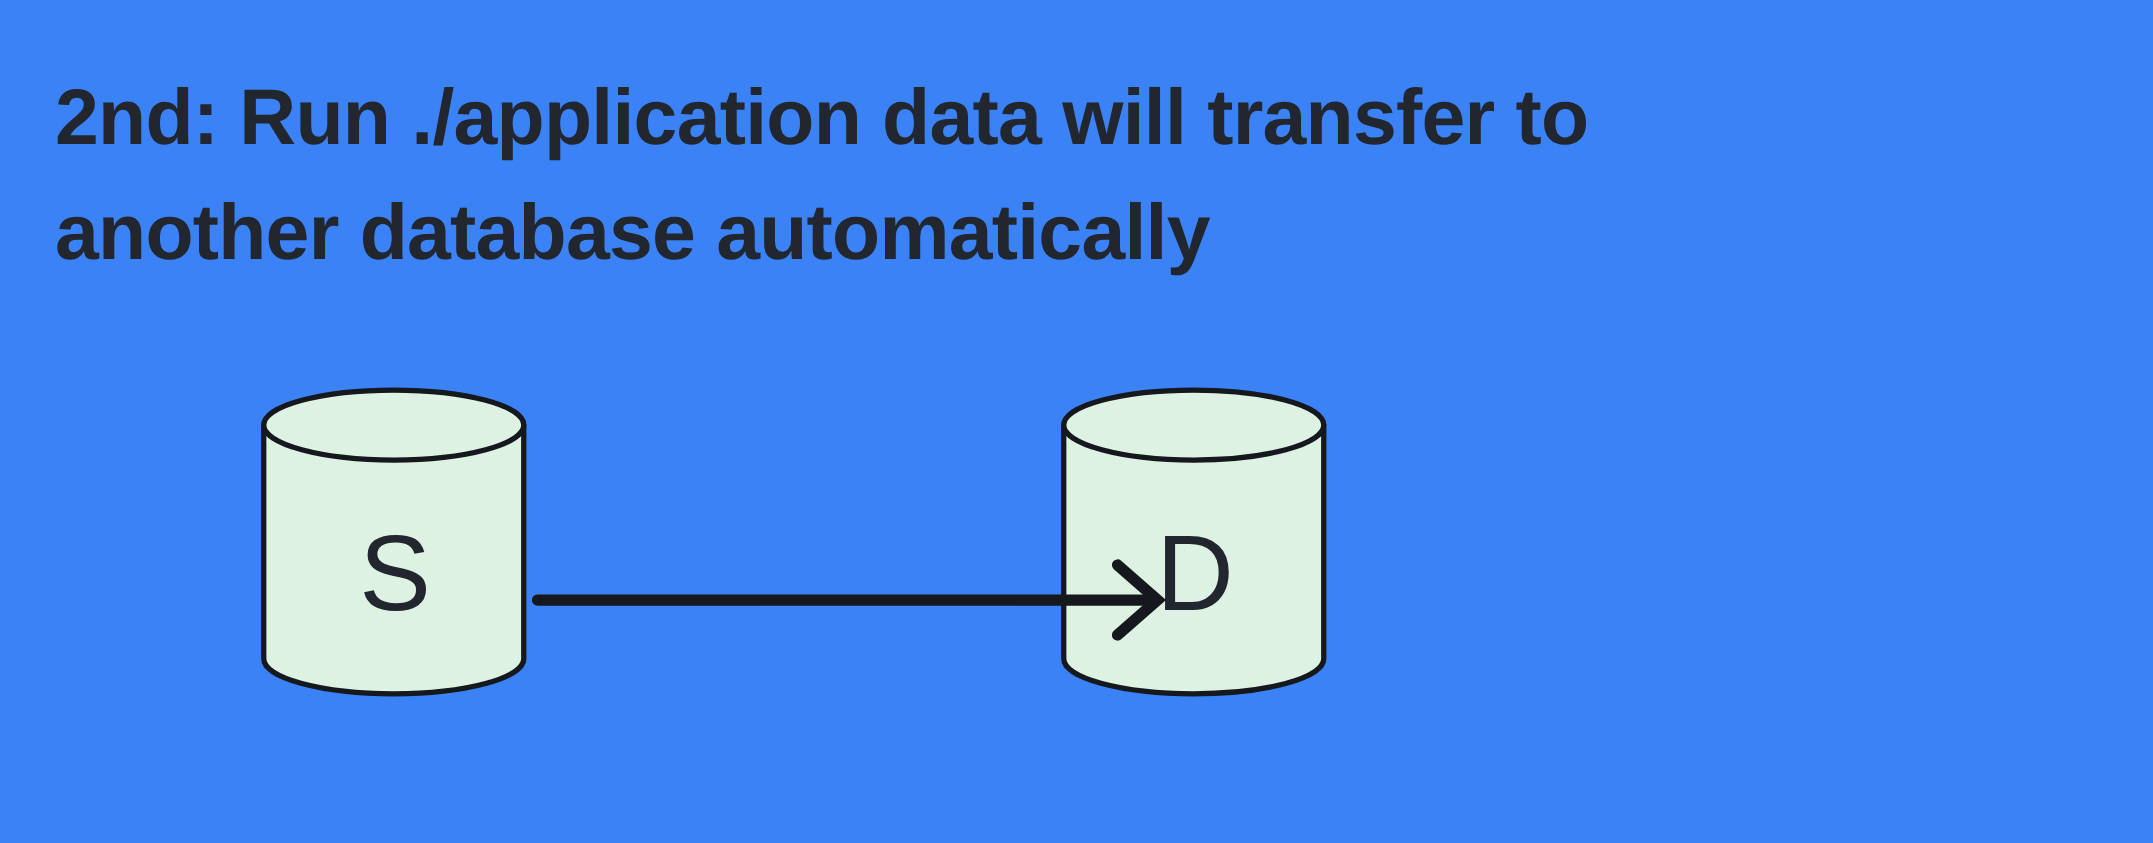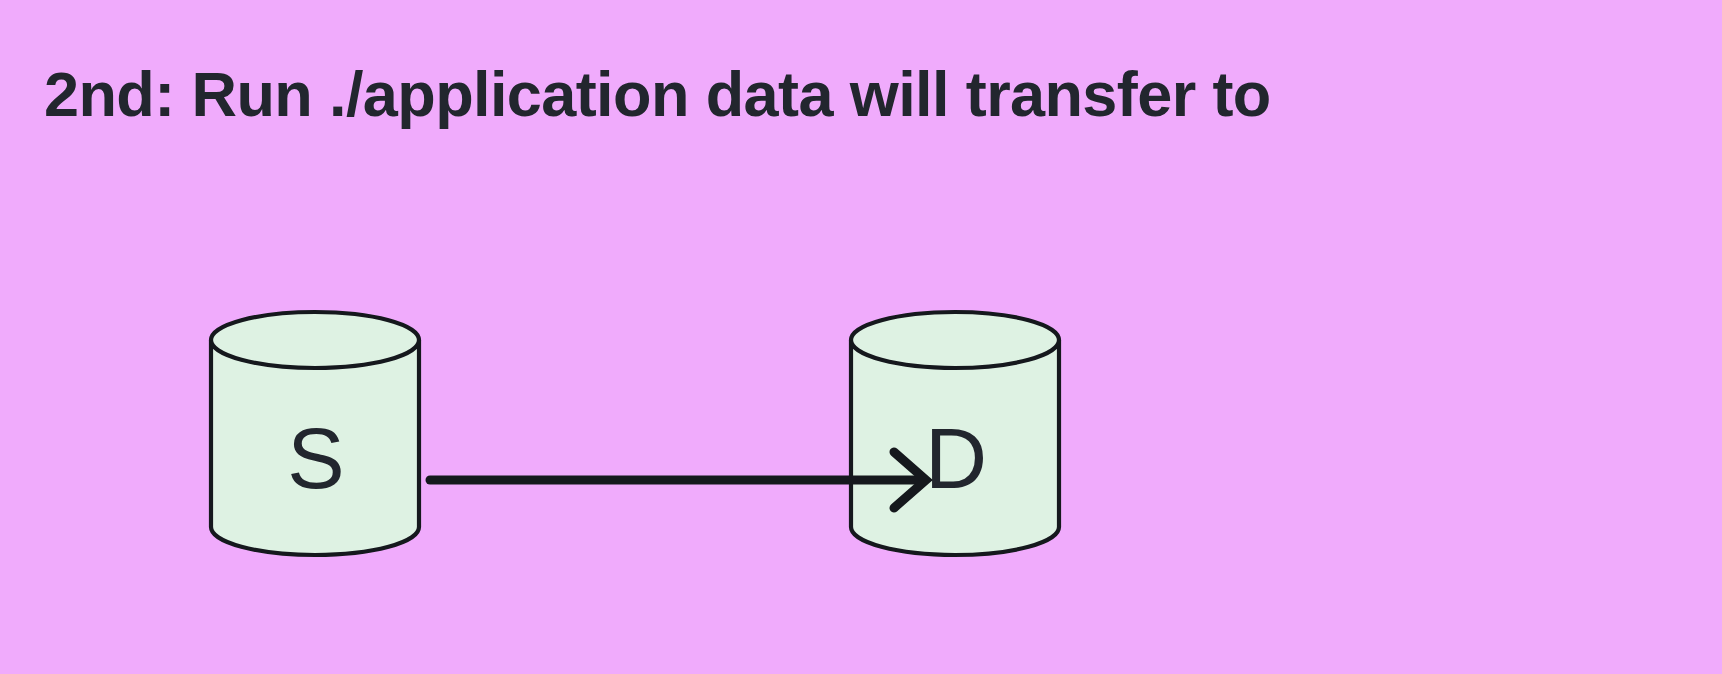--- a/index.html
+++ b/index.html
@@ -12,21 +12,21 @@
     width: 1722px;
     height: 674px;
     overflow: hidden;
     font-family: "Liberation Sans", sans-serif;
     -webkit-font-smoothing: antialiased;
   }
   #canvas {
     position: relative;
     width: 1722px;
     height: 674px;
-    background: #f0abfc;
+    background: #3b82f6;
   }
 
   
   #title-block {
     position: absolute;
     left: 44px;
     top: 48px;
     width: 1450px;
   }
   .title-line {
@@ -64,20 +64,21 @@
     text-anchor: middle;
   }
 </style>
 </head>
 <body>
 
 <div id="canvas">
 
   <div id="title-block">
     <span class="title-line">2nd: Run ./application data will transfer to</span>
+    <span class="title-line">another database automatically</span>
   </div>
 
   <div id="diagram-area">
     <svg id="diagram-svg" width="1722" height="674" viewBox="0 0 1722 674" xmlns="http://www.w3.org/2000/svg">
 
       <g>
 
         <path d="M 211 340
                  L 211 527
                  A 104 28 0 0 0 419 527

